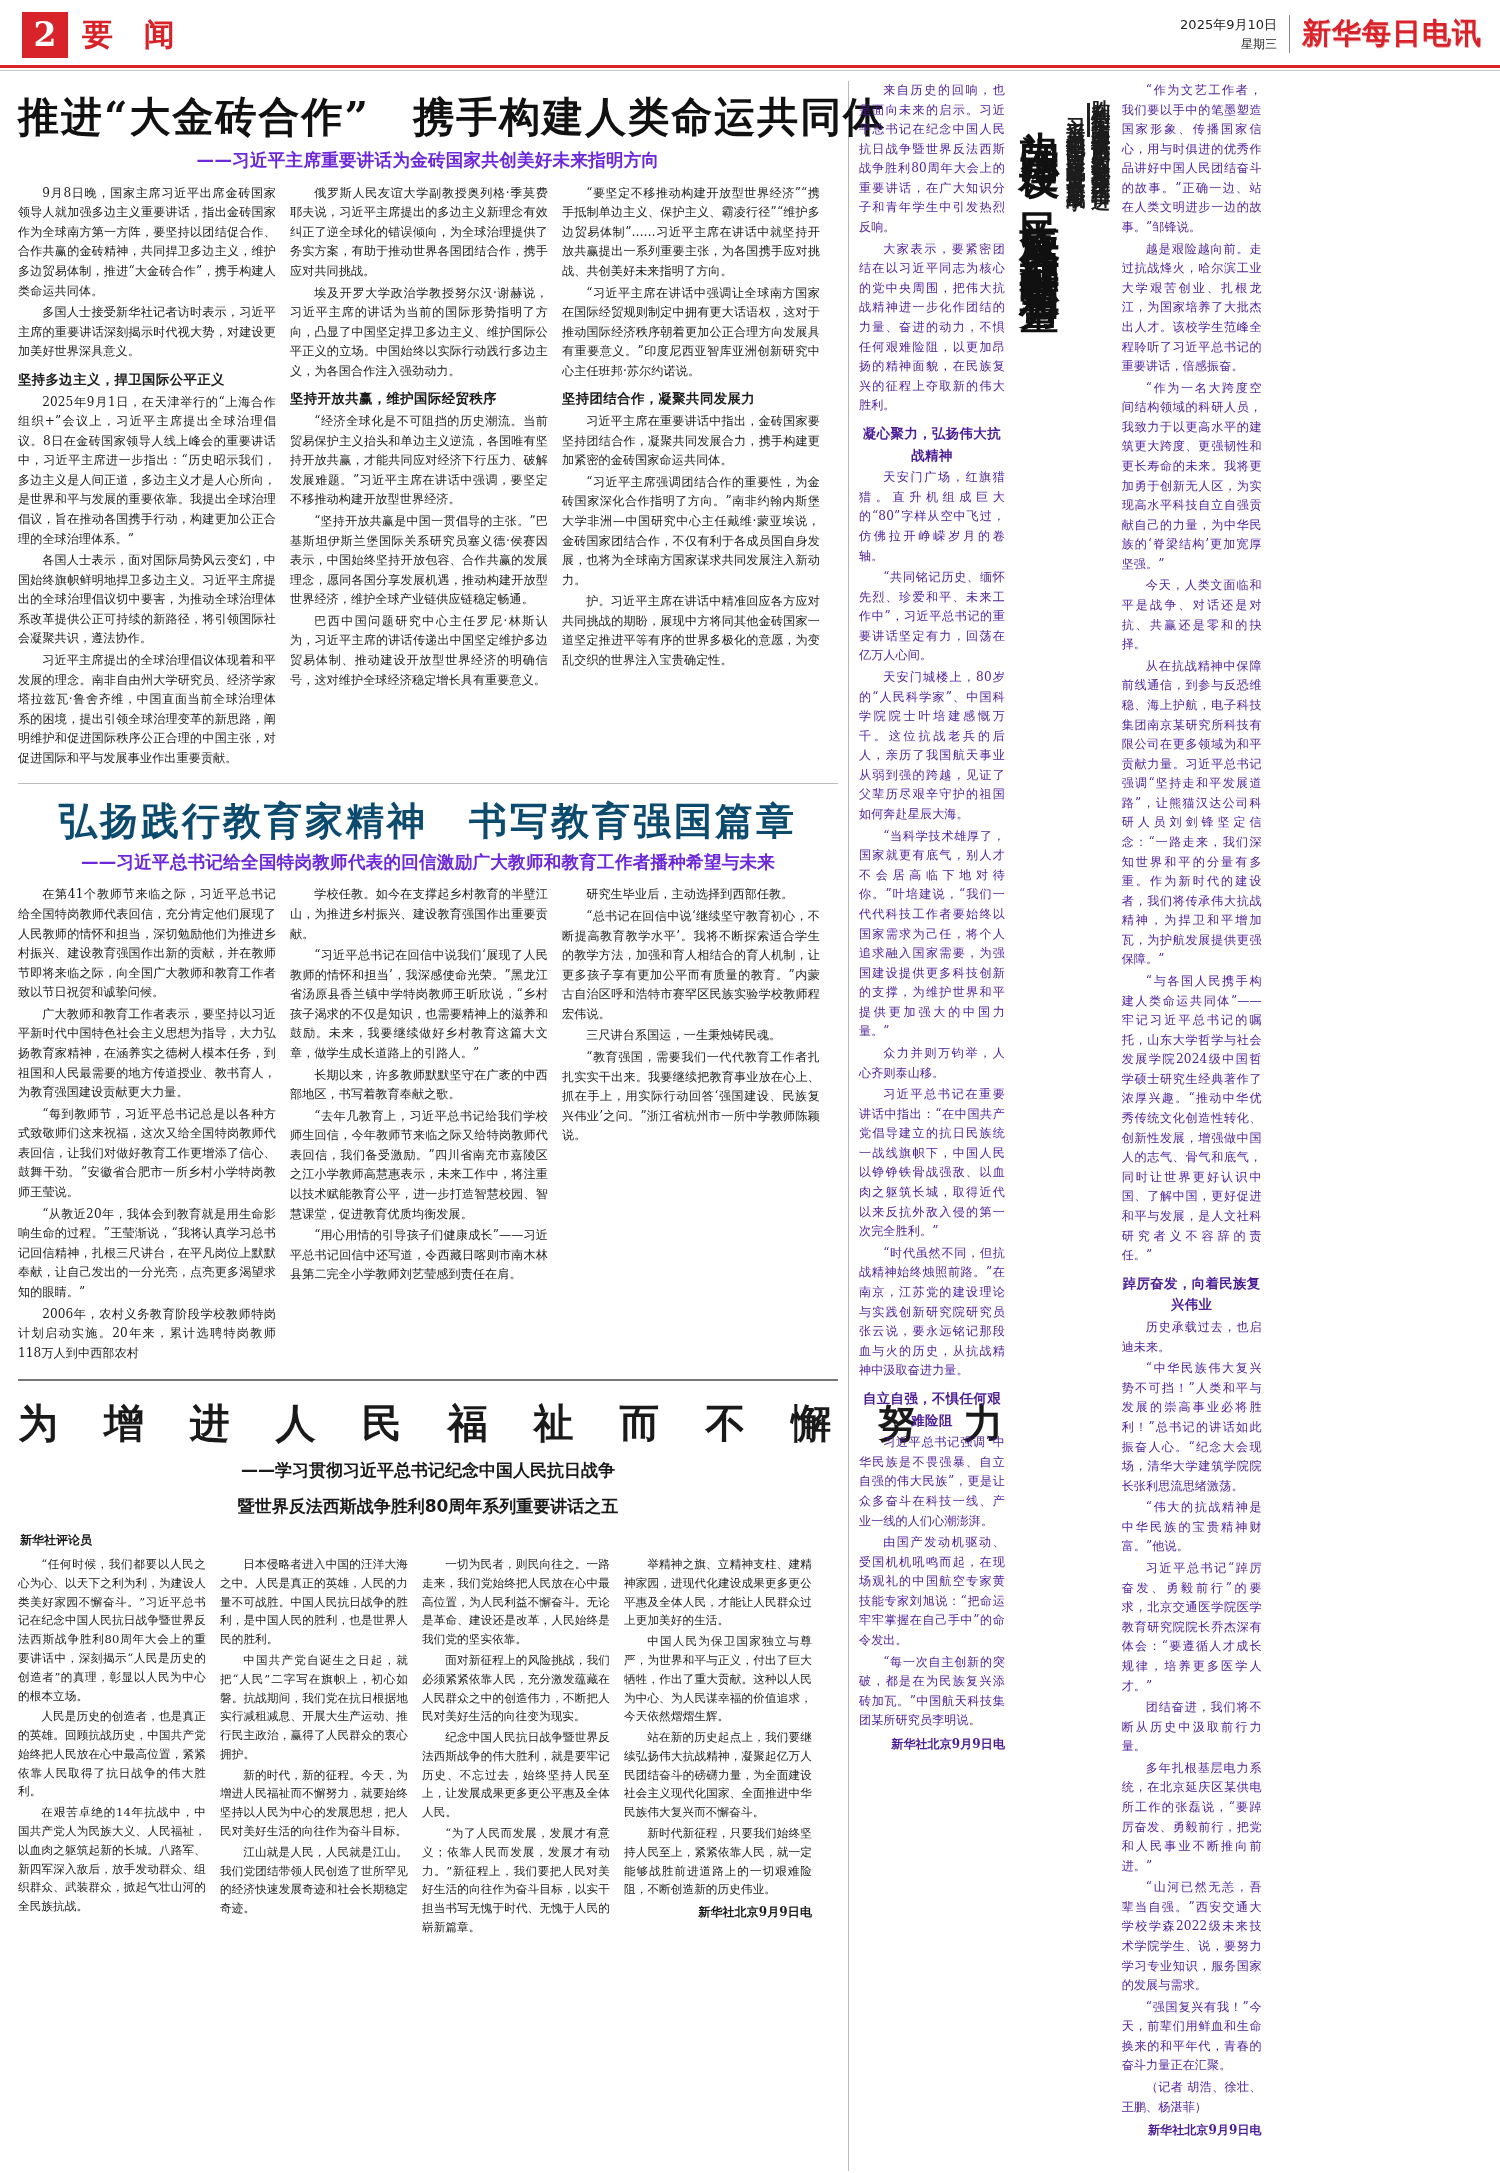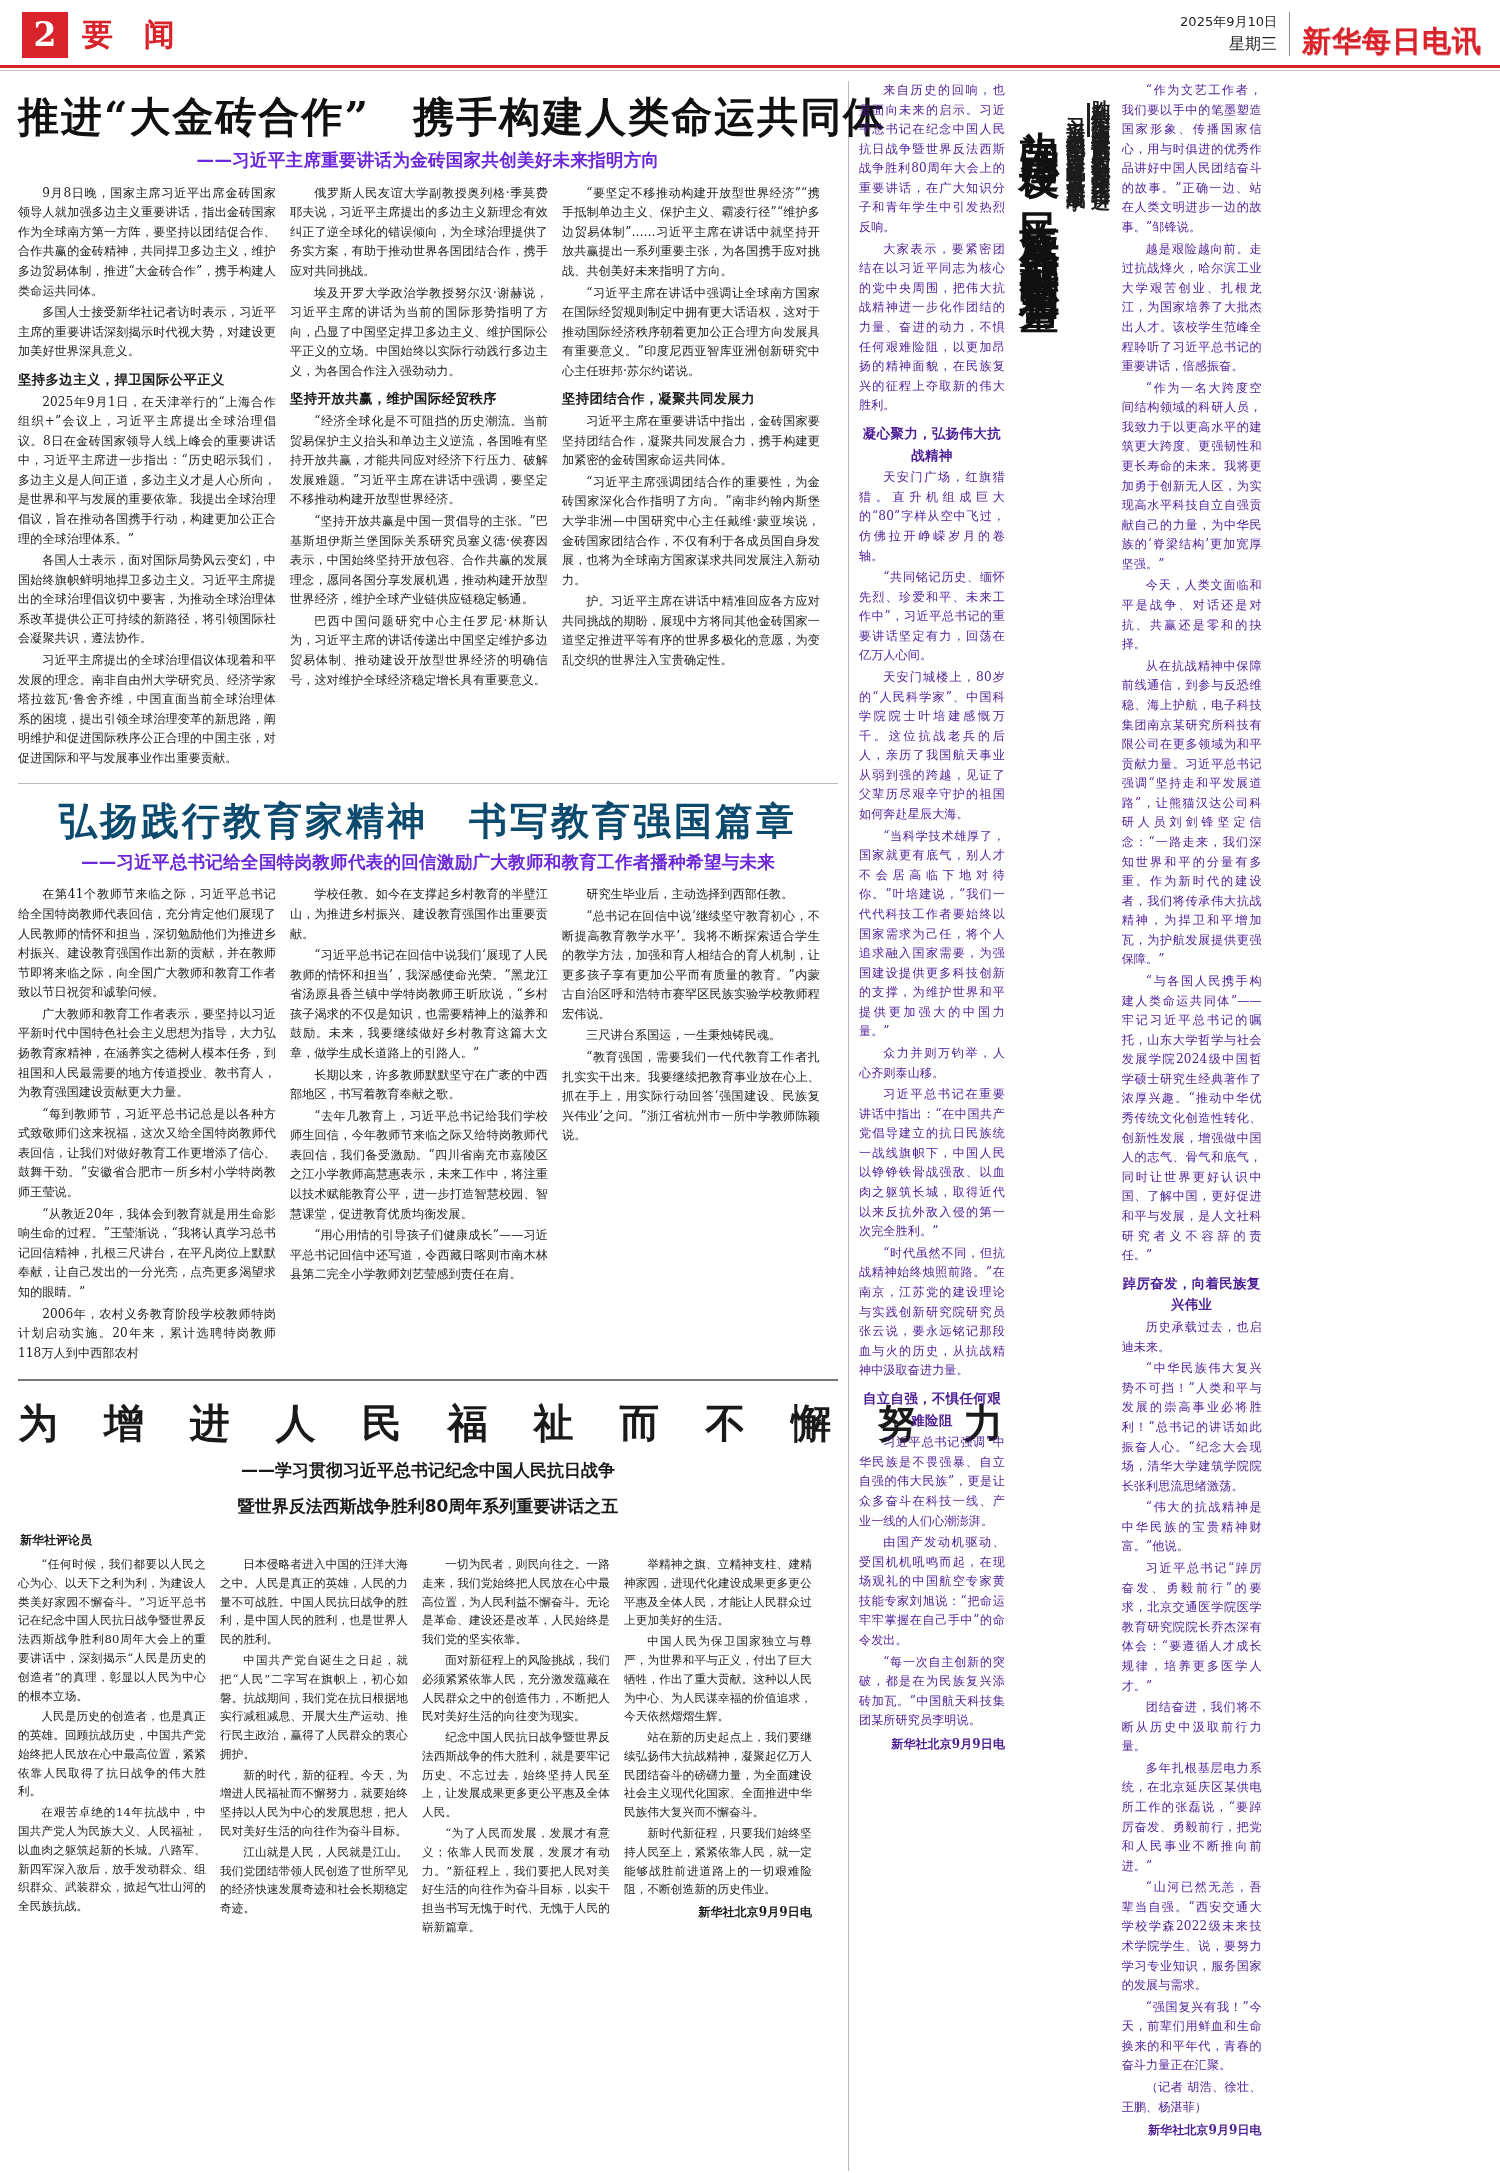--- a/index.html
+++ b/index.html
@@ -41,30 +41,30 @@
   }
   .section-name {
     color: #d8232a;
     font-family: "DejaVu Serif", "Liberation Serif", serif;
     font-weight: 700;
     font-size: 31px;
     letter-spacing: 10px;
     line-height: 46px;
     padding-bottom: 1px;
   }
-  .mast-right { display: flex; align-items: flex-end; gap: 12px; }
+  .mast-right { display: flex; align-items: center; gap: 12px; }
   .mast-date {
     text-align: right;
     font-size: 13px;
     line-height: 1.55;
     color: #222;
     padding-right: 12px;
     border-right: 1px solid #888;
   }
-  .mast-date .d2 { font-size: 16px; }
+  .mast-date .d2 { font-size: 12px; }
   .mast-logo {
     color: #d8232a;
     font-family: "DejaVu Serif", "Liberation Serif", serif;
     font-weight: 700;
     font-size: 29px;
     letter-spacing: 1px;
     line-height: 1;
     text-shadow: 0.5px 0.5px 0 rgba(216,35,42,.45);
   }
   .rule-red {

